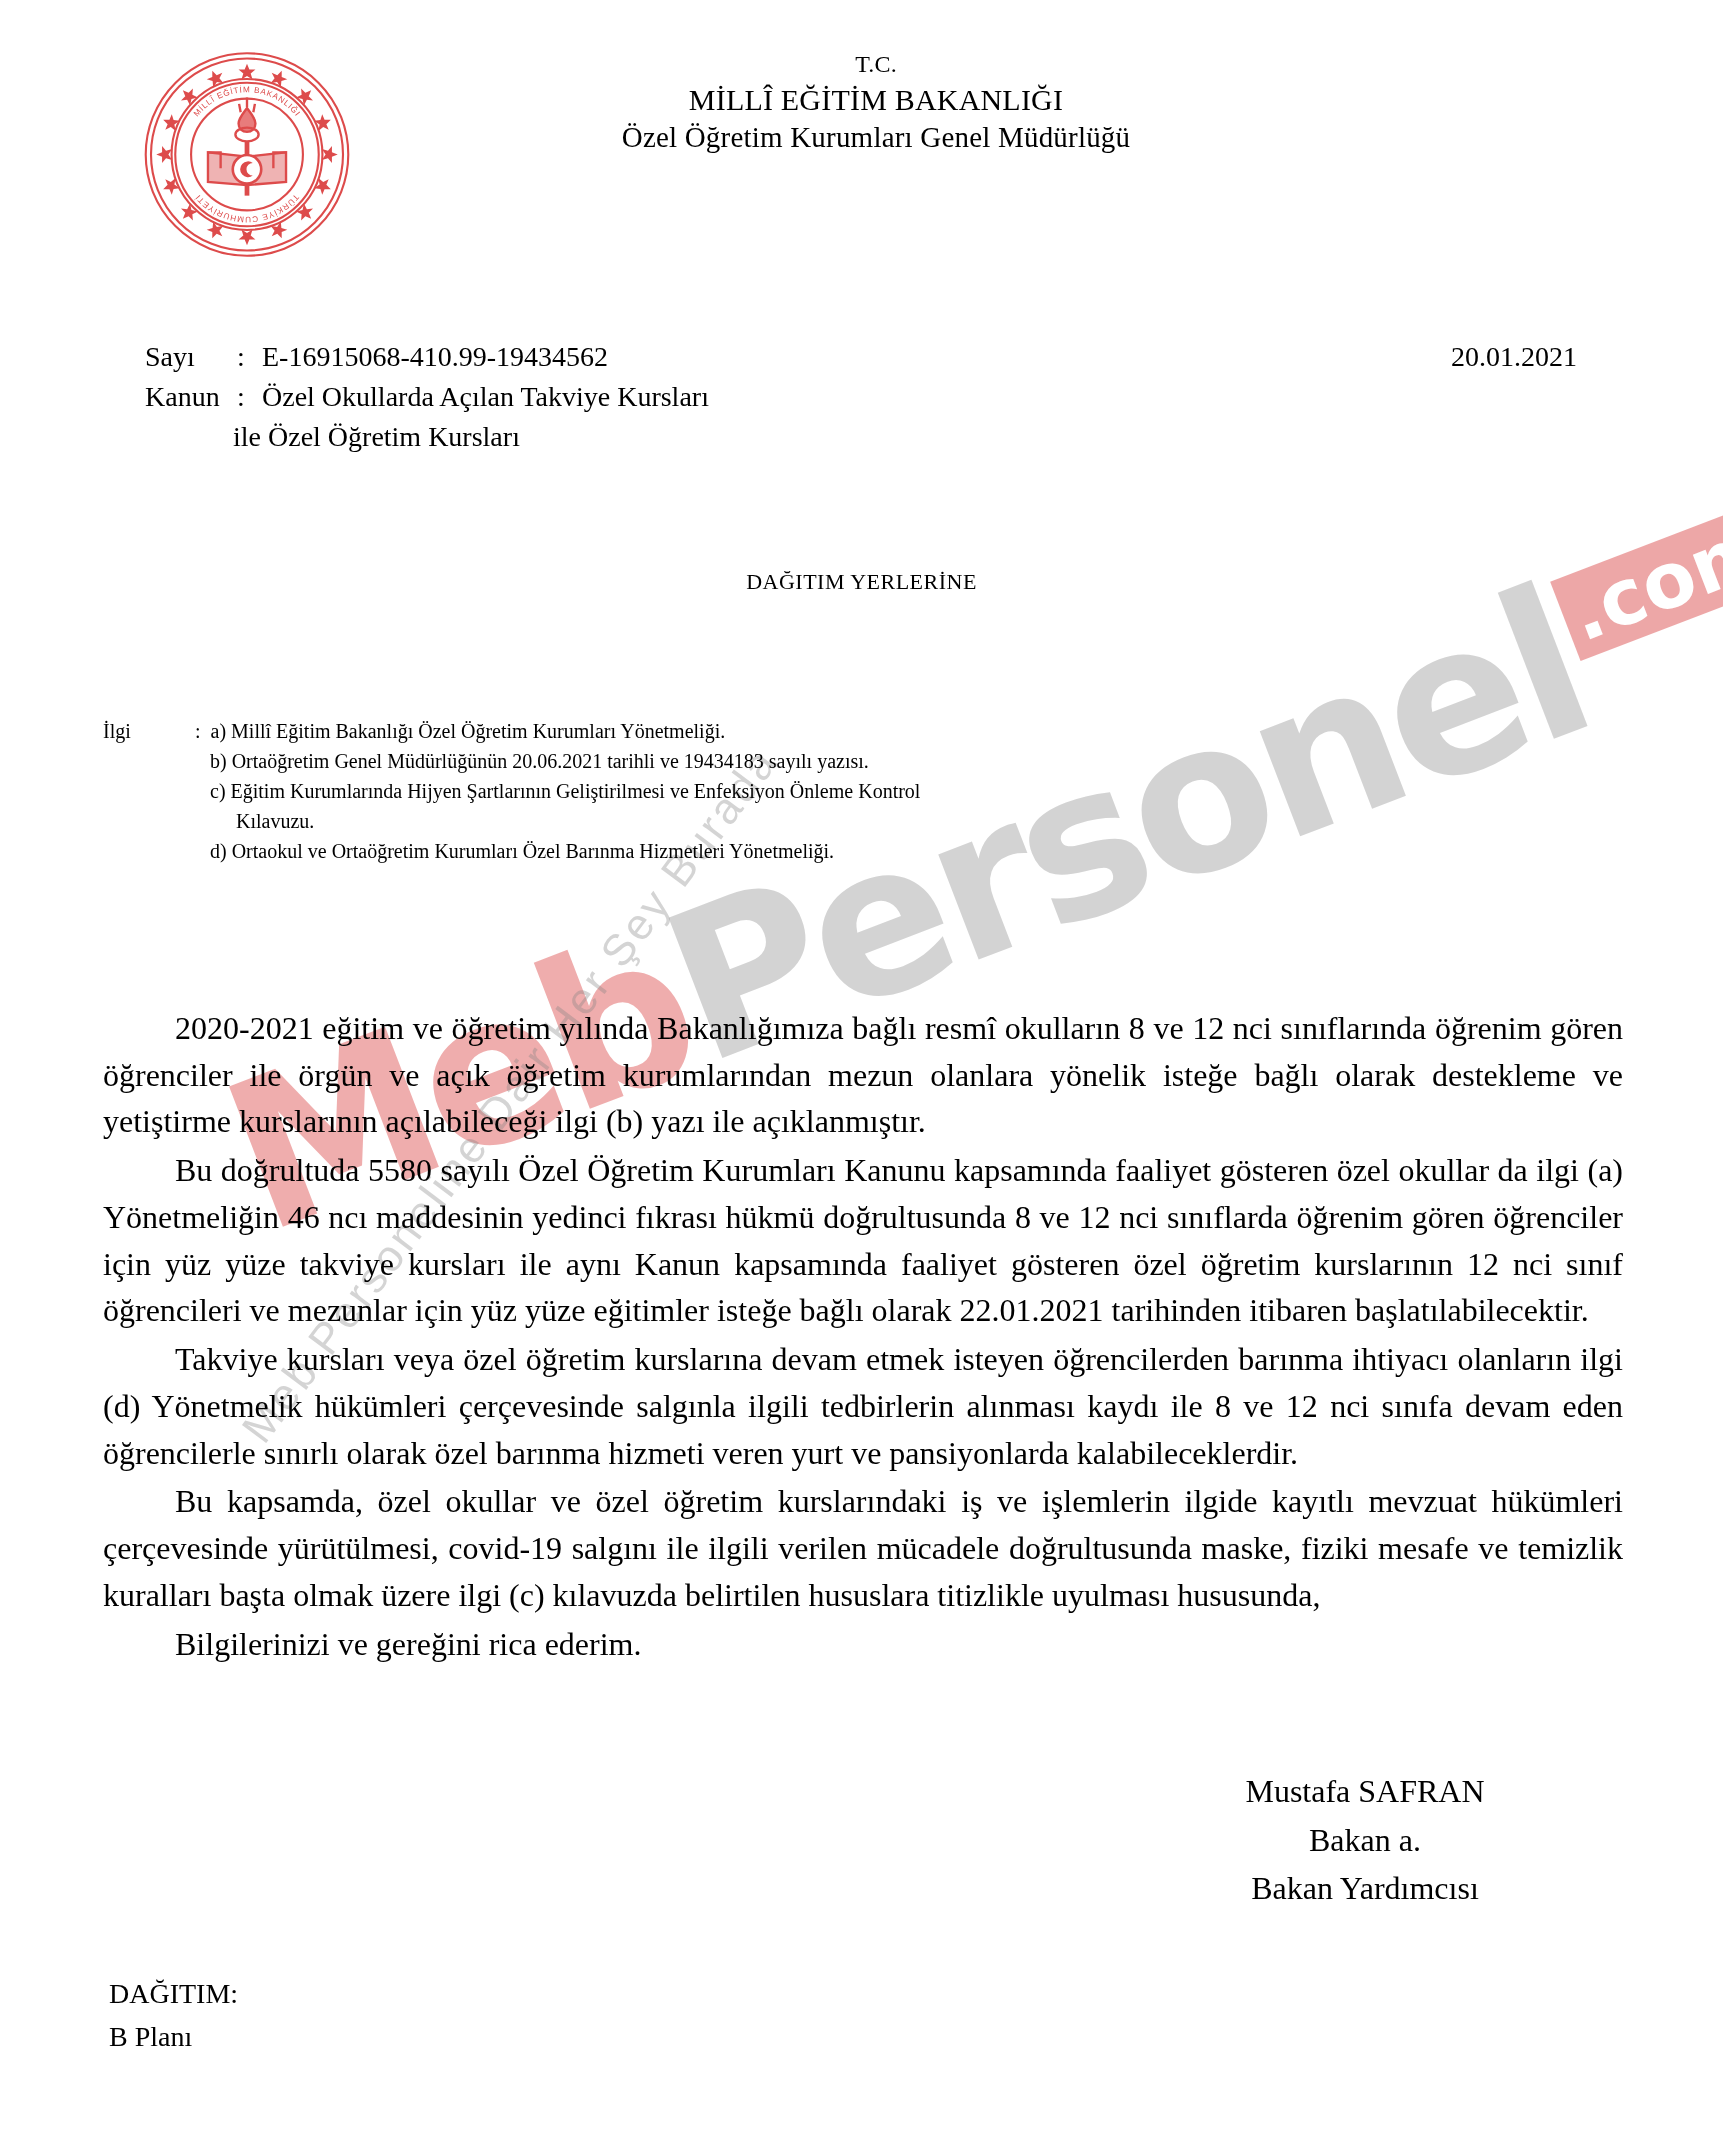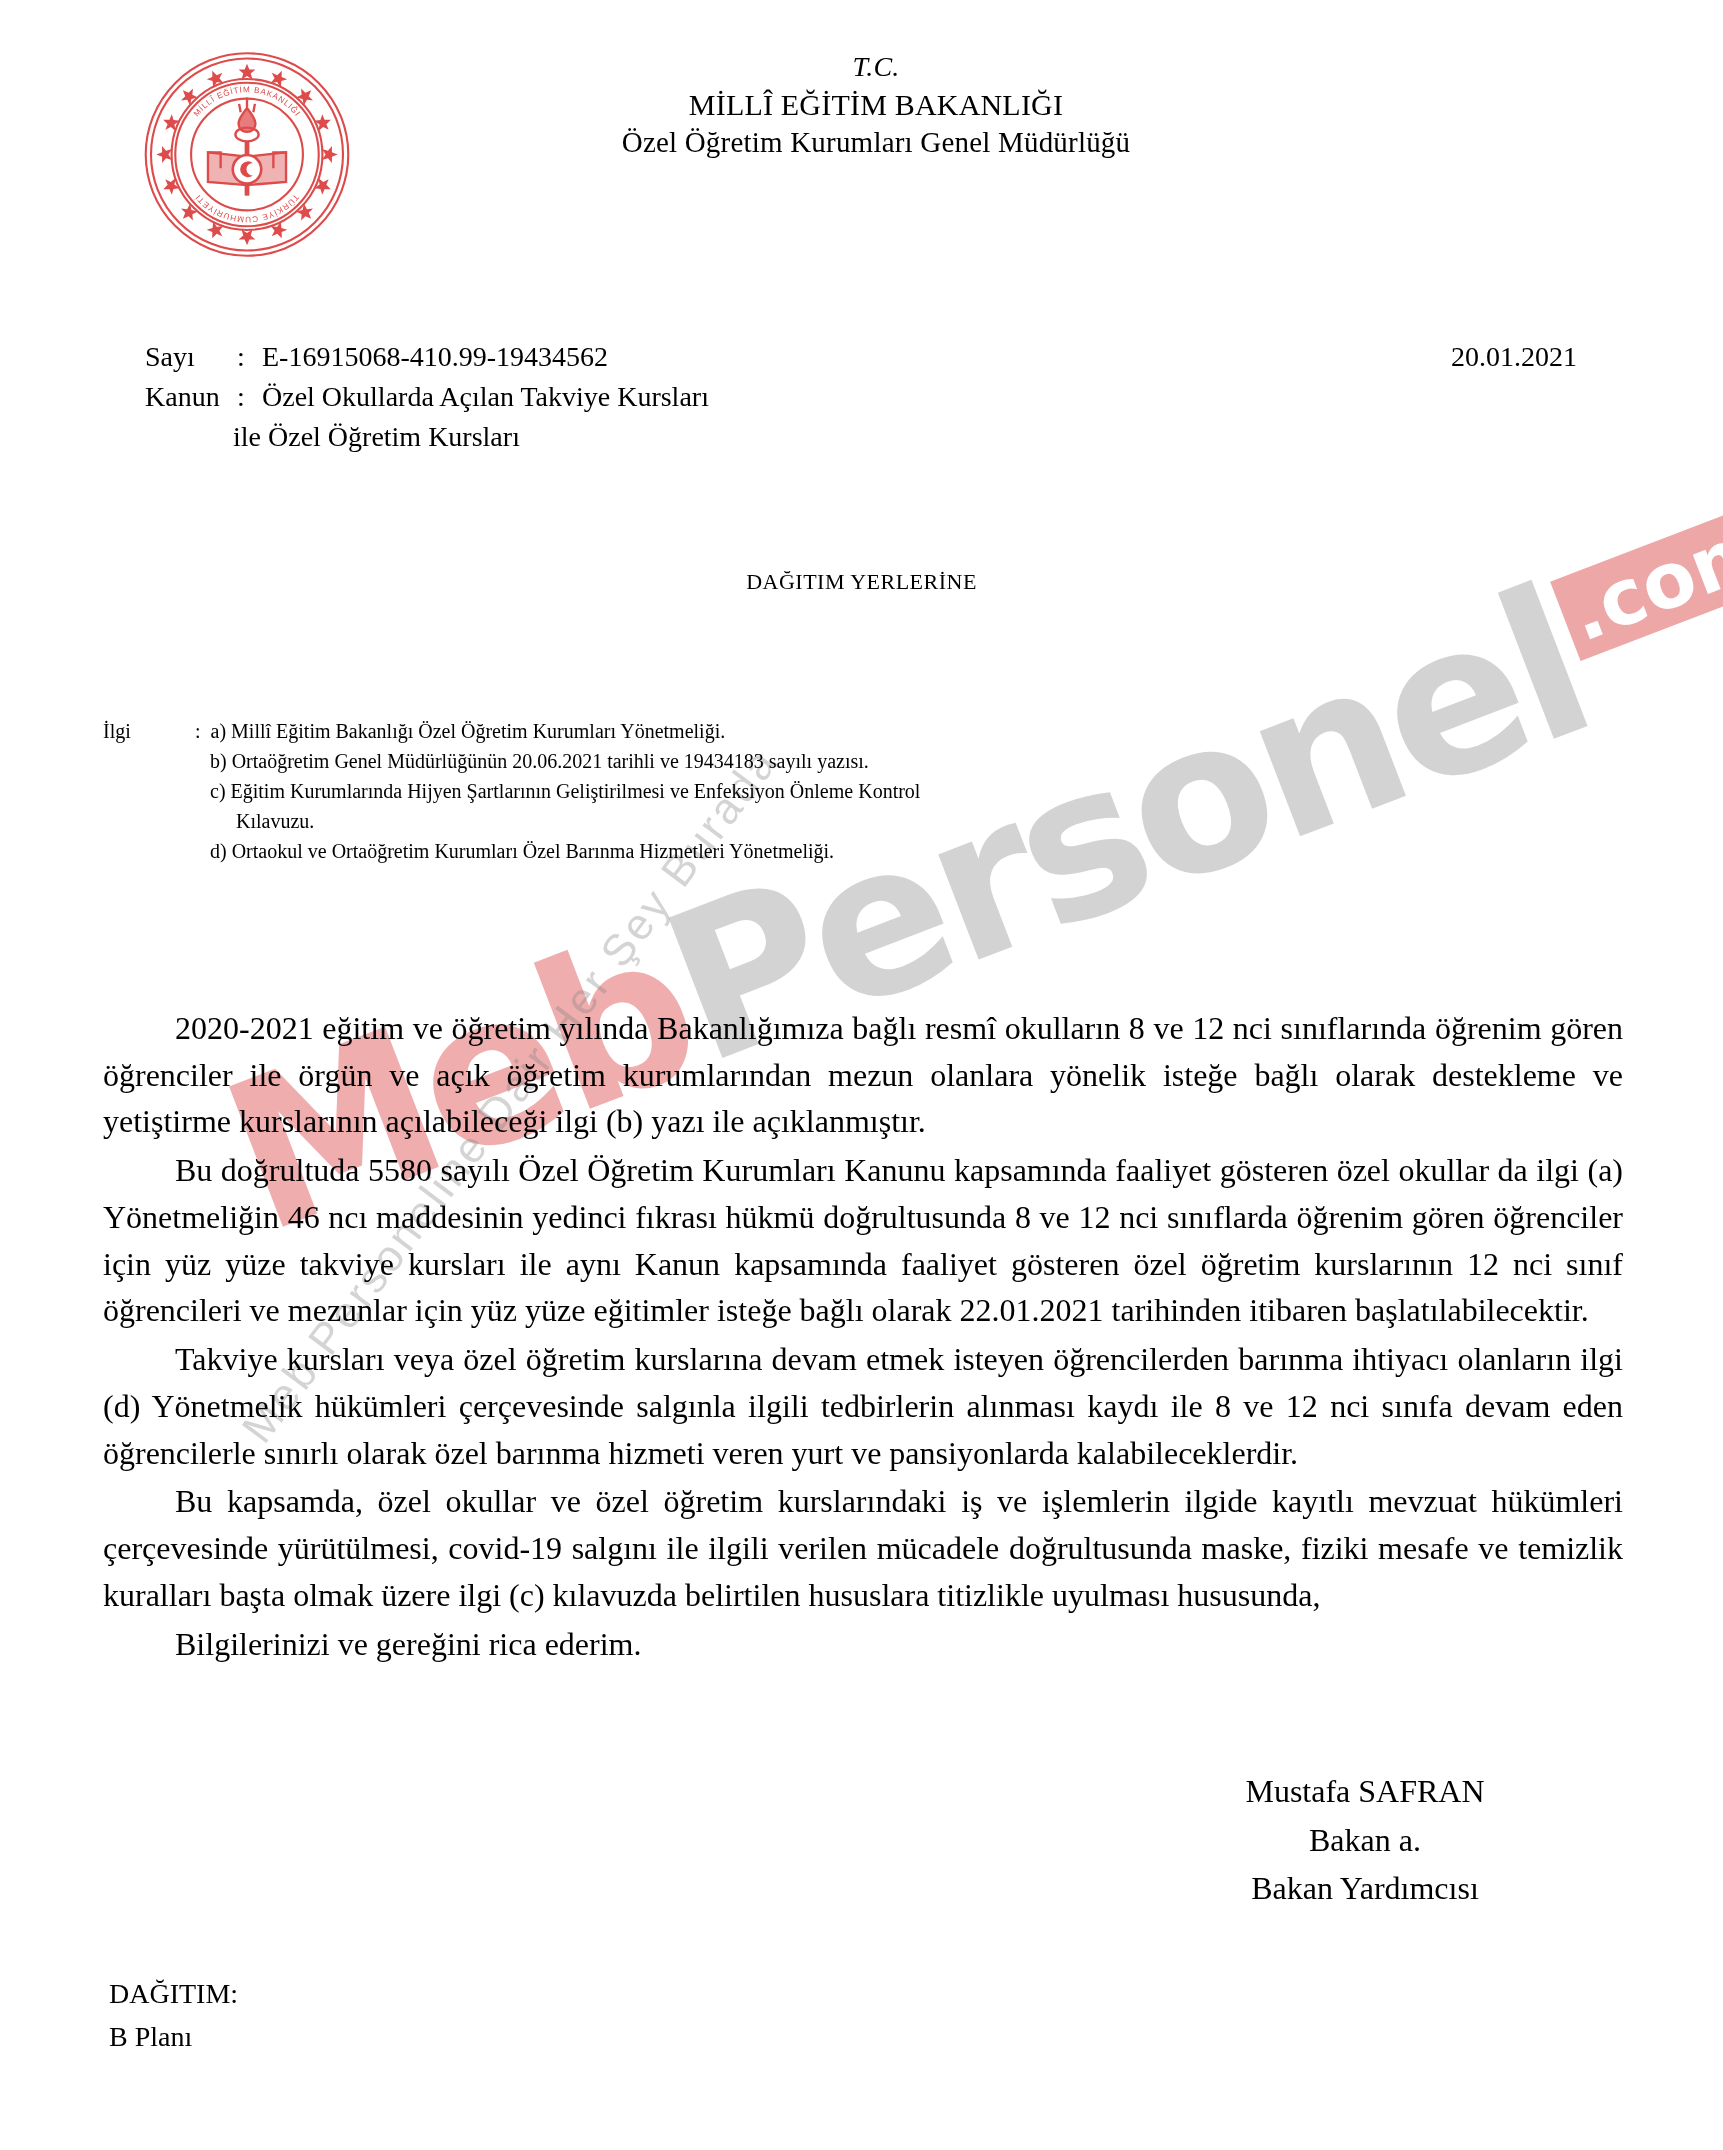--- a/index.html
+++ b/index.html
@@ -40,21 +40,21 @@
     top:49px;
     width:824px;
     text-align:center;
     line-height:1.30;
   }
   .hdr-line{
     font-size:30px;
     letter-spacing:0.2px;
     white-space:nowrap;
   }
-  .hdr-line.l1{font-size:28px;font-style:italic;}
+  .hdr-line.l1{font-size:24px;}
   .hdr-line.l2{font-size:30px;}
   .hdr-line.l3{font-size:29px;}
 
   
   .meta{
     position:absolute;
     left:103px;
     top:337px;
     width:1520px;
     font-size:28px;

